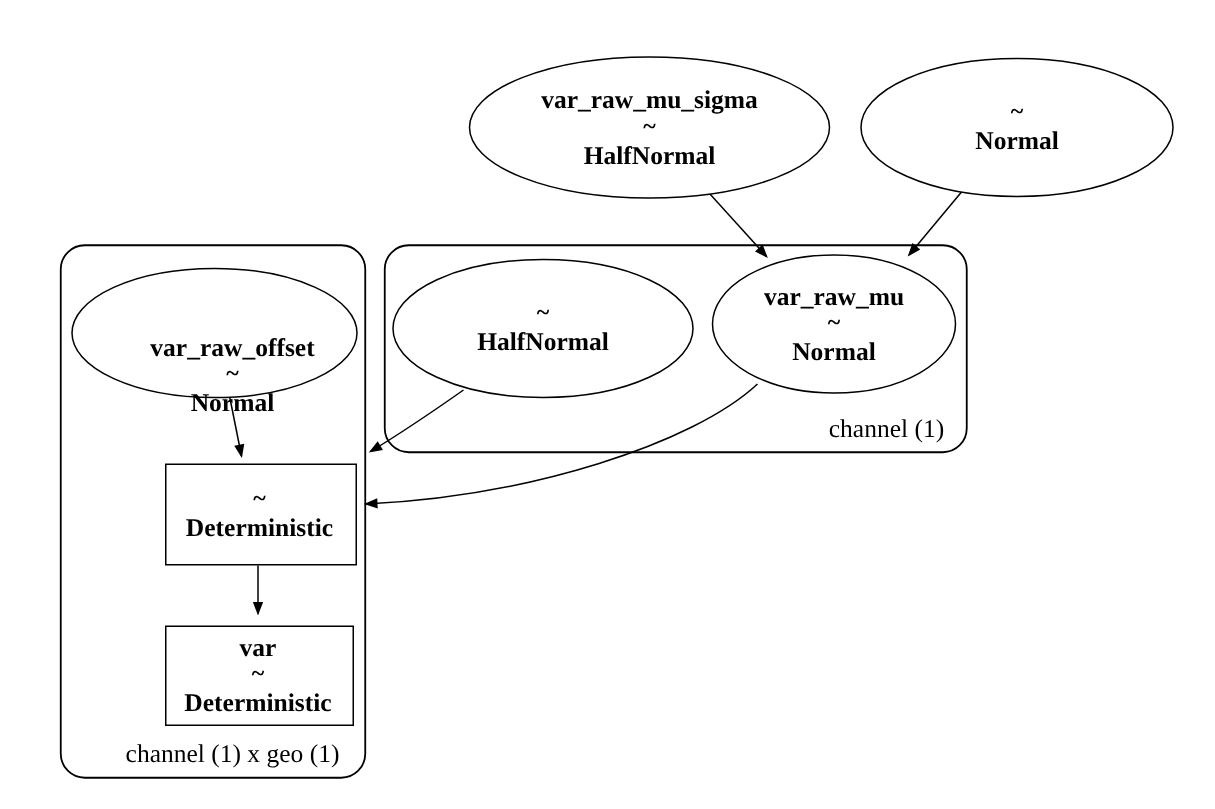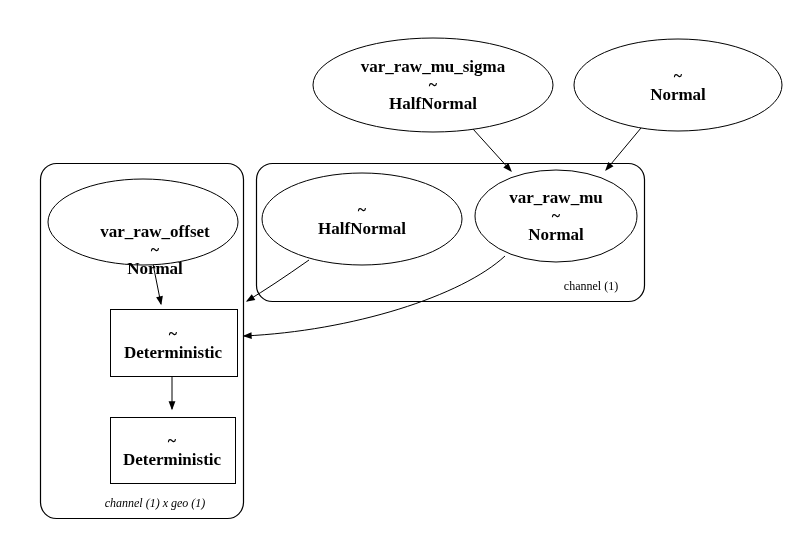--- a/index.html
+++ b/index.html
@@ -22,21 +22,21 @@
     text-align: center;
     font-size: 17px;
     line-height: 19px;
     white-space: nowrap;
     font-weight: bold;
   }
   .node-label .tilde { font-size: 16px; line-height: 18px; }
   .plate-label {
     position: absolute;
     transform: translate(-50%, -50%);
-    font-size: 12px;
+    font-size: 17px;
     white-space: nowrap;
   }
 </style>
 </head>
 <body>
 
 <div class="canvas">
 
   <svg class="layer" width="810" height="539" viewBox="0 0 810 539">
     <defs>
@@ -91,20 +91,21 @@
     <div class="tilde">~</div>
     <div>Normal</div>
   </div>
 
   <div class="node-label" style="left:173px; top:343px;">
     <div class="tilde">~</div>
     <div>Deterministic</div>
   </div>
 
   <div class="node-label" style="left:172px; top:450px;">
+    <div>var</div>
     <div class="tilde">~</div>
     <div>Deterministic</div>
   </div>
 
   <div class="plate-label" style="left:591px; top:286px;">channel (1)</div>
-  <div class="plate-label" style="left:155px; top:503px;font-style:italic;">channel (1) x geo (1)</div>
+  <div class="plate-label" style="left:155px; top:503px;">channel (1) x geo (1)</div>
 
 </div>
 
 </body></html>

